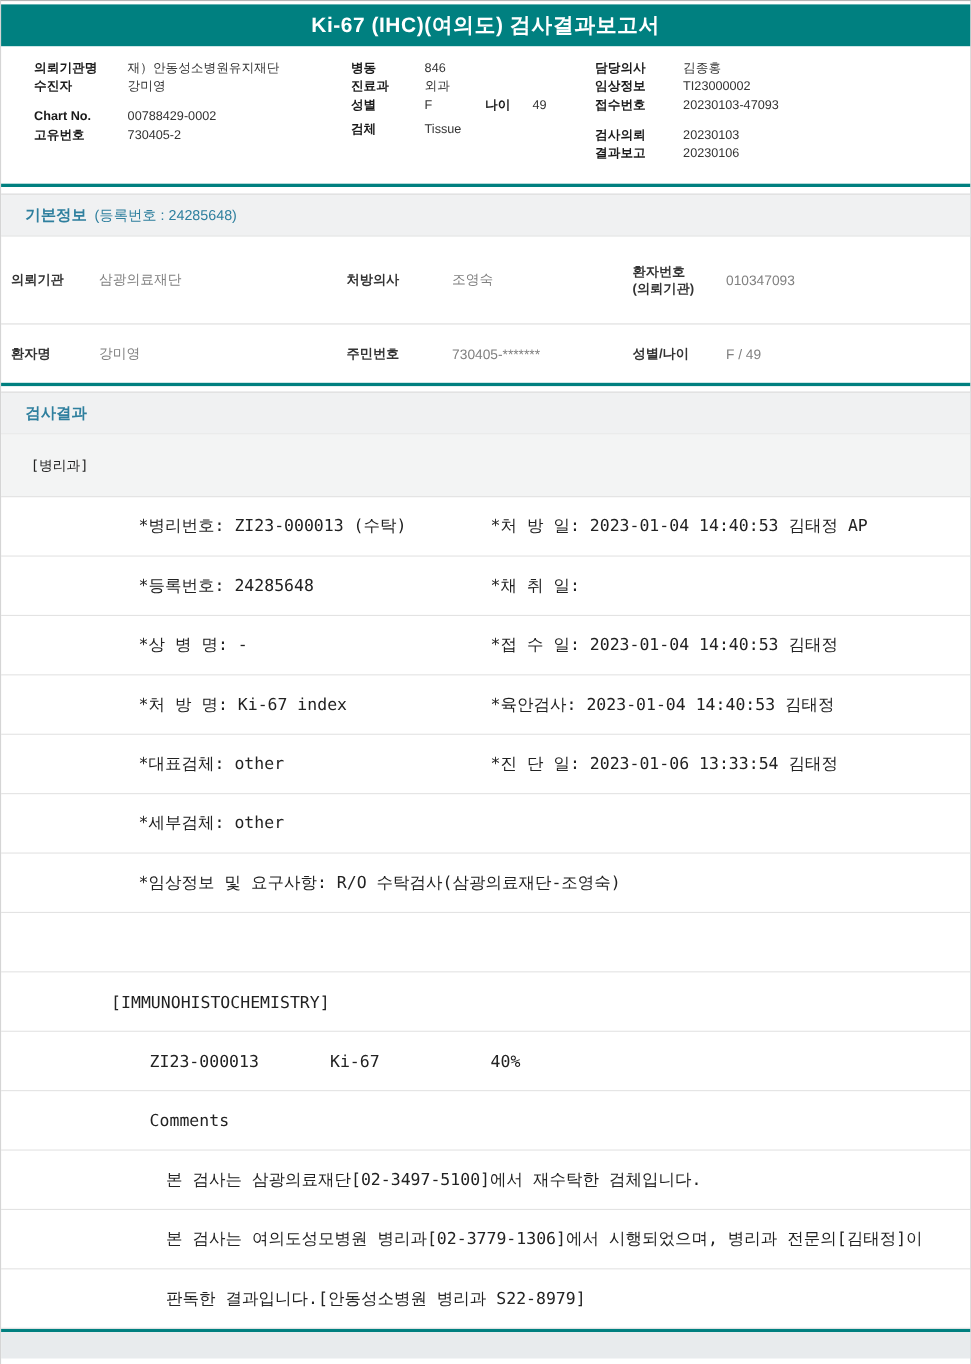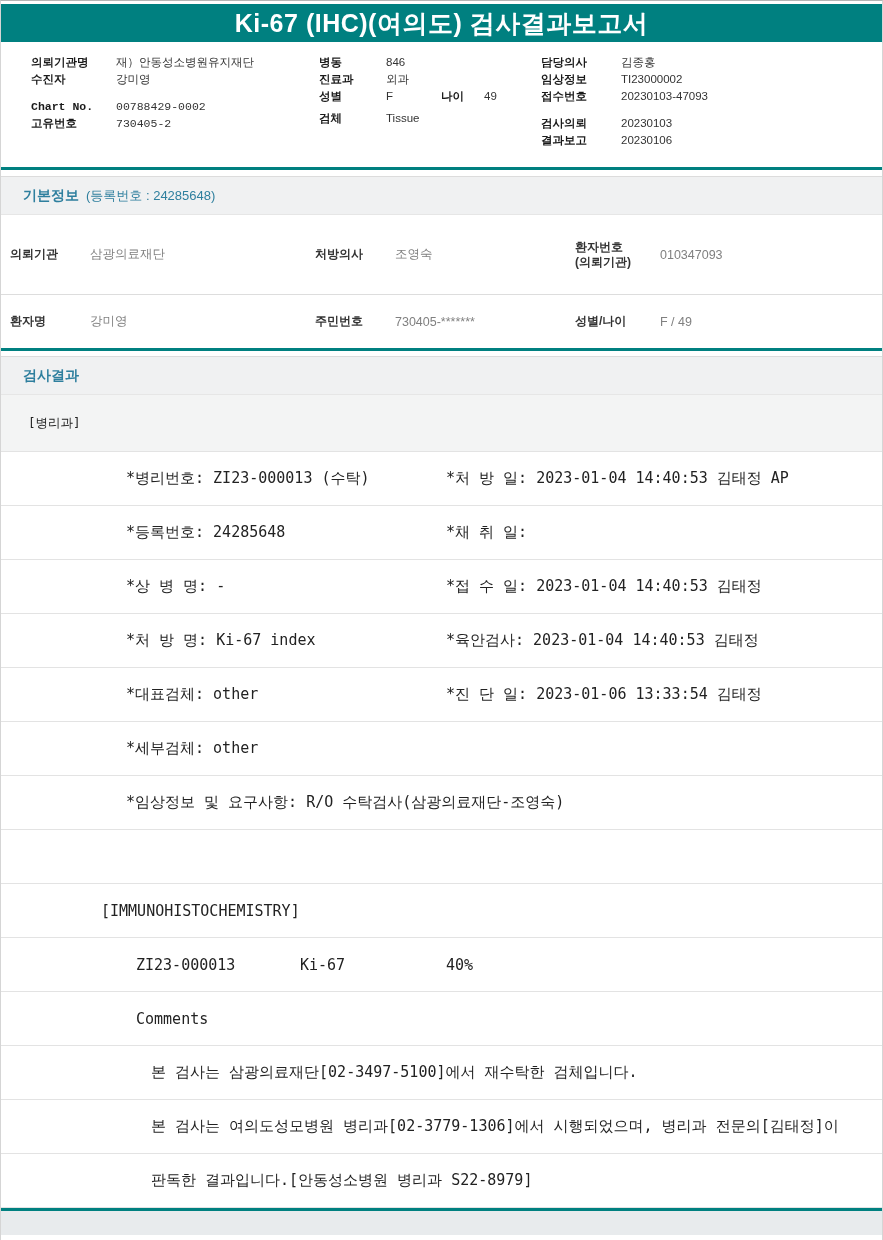--- a/index.html
+++ b/index.html
@@ -15,30 +15,30 @@
     border-left:1px solid #d5d5d5;
     border-right:1px solid #d5d5d5;
     padding-top:3px;
     background:#fff;
   }
   
   .title-bar {
     height:38px; background:var(--accent,#008080);
     display:flex; align-items:center; justify-content:center;
   }
-  .title-bar h1 { color:#fff; font-size:25px; font-weight:bold; letter-spacing:0.5px; }
+  .title-bar h1 { color:#fff; font-size:19px; font-weight:bold; letter-spacing:0.5px; }
 
   
   .patient-header {
     display:flex; padding:12px 0 0 30px;
     height:128px; border-bottom:3px solid var(--accent,#008080);
     font-size:11.5px;
   }
   .ph-col { display:flex; flex-direction:column; }
-  .ph-col-left  { width:288px;font-family:Liberation Mono, monospace; }
+  .ph-col-left  { width:288px; }
   .ph-col-mid   { width:222px; }
   .ph-col-right { flex:1; }
   .ph-row { display:flex; line-height:17px; }
   .ph-row.gap { margin-top:10px; }
   .ph-row.gap-sm { margin-top:5px; }
   .ph-lbl { font-weight:bold; color:#1a1a1a; flex-shrink:0; }
   .ph-col-left  .ph-lbl { width:85px; }
   .ph-col-mid   .ph-lbl { width:67px; }
   .ph-col-right .ph-lbl { width:80px; }
   .ph-val { color:#333; }
@@ -55,21 +55,21 @@
   .section-title { color:var(--section_title,#2e7f9e); font-weight:bold; font-size:14px; }
   .section-sub   { color:var(--section_title,#2e7f9e); font-size:13px; margin-left:7px; }
 
   
   .basic-info { border-bottom:3px solid var(--accent,#008080); }
   .bi-row { display:flex; align-items:center; padding-left:9px; }
   .bi-row1 { height:80px; border-bottom:1px solid #ddd; }
   .bi-row2 { height:53px; }
   .bi-f { display:flex; align-items:center; }
   .bi-f1 { width:305px; }
-  .bi-f2 { width:260px; }
+  .bi-f2 { width:260px;gap:16px; }
   .bi-f3 { flex:1; }
   .bi-lbl { font-weight:bold; font-size:12px; color:#333; flex-shrink:0; white-space:pre-line; line-height:15px; }
   .bi-f1 .bi-lbl { width:80px; }
   .bi-f2 .bi-lbl { width:80px; }
   .bi-f3 .bi-lbl { width:85px; }
   .bi-val { color:#808080; font-size:12.5px; }
 
   
   .results { border-bottom:3px solid var(--accent,#008080); }
   .results .section-bar { margin-top:5px; }

